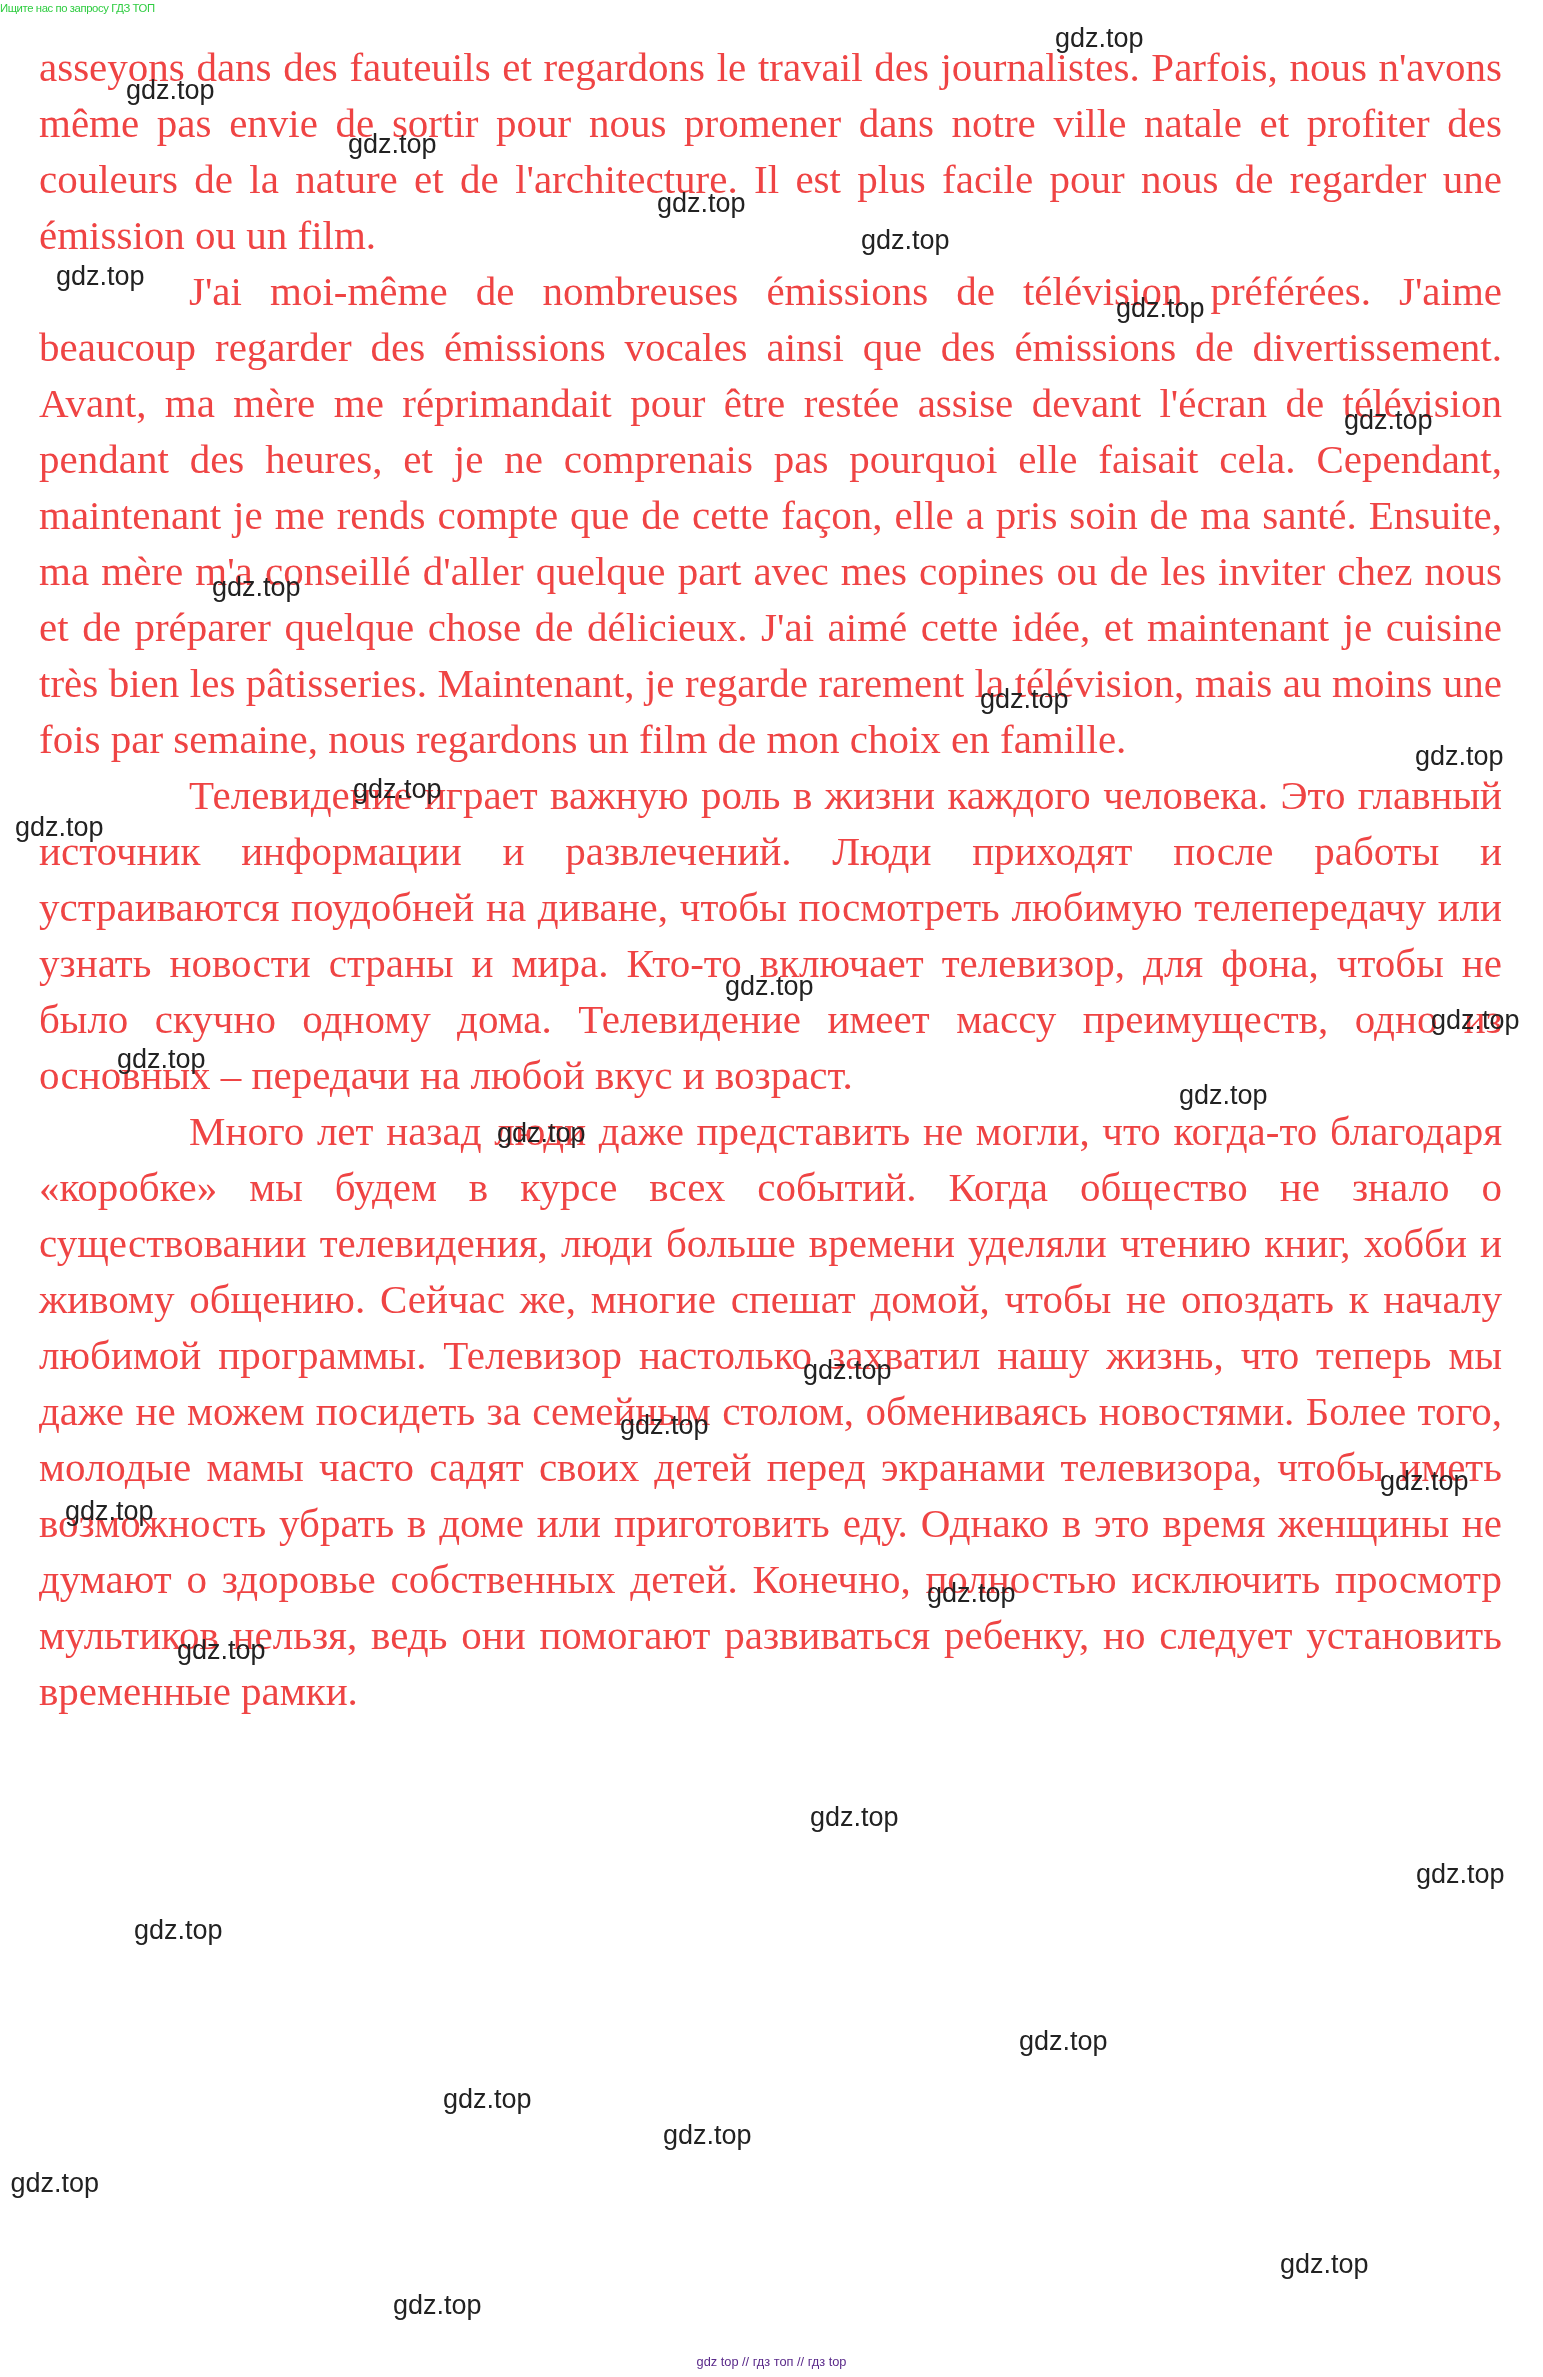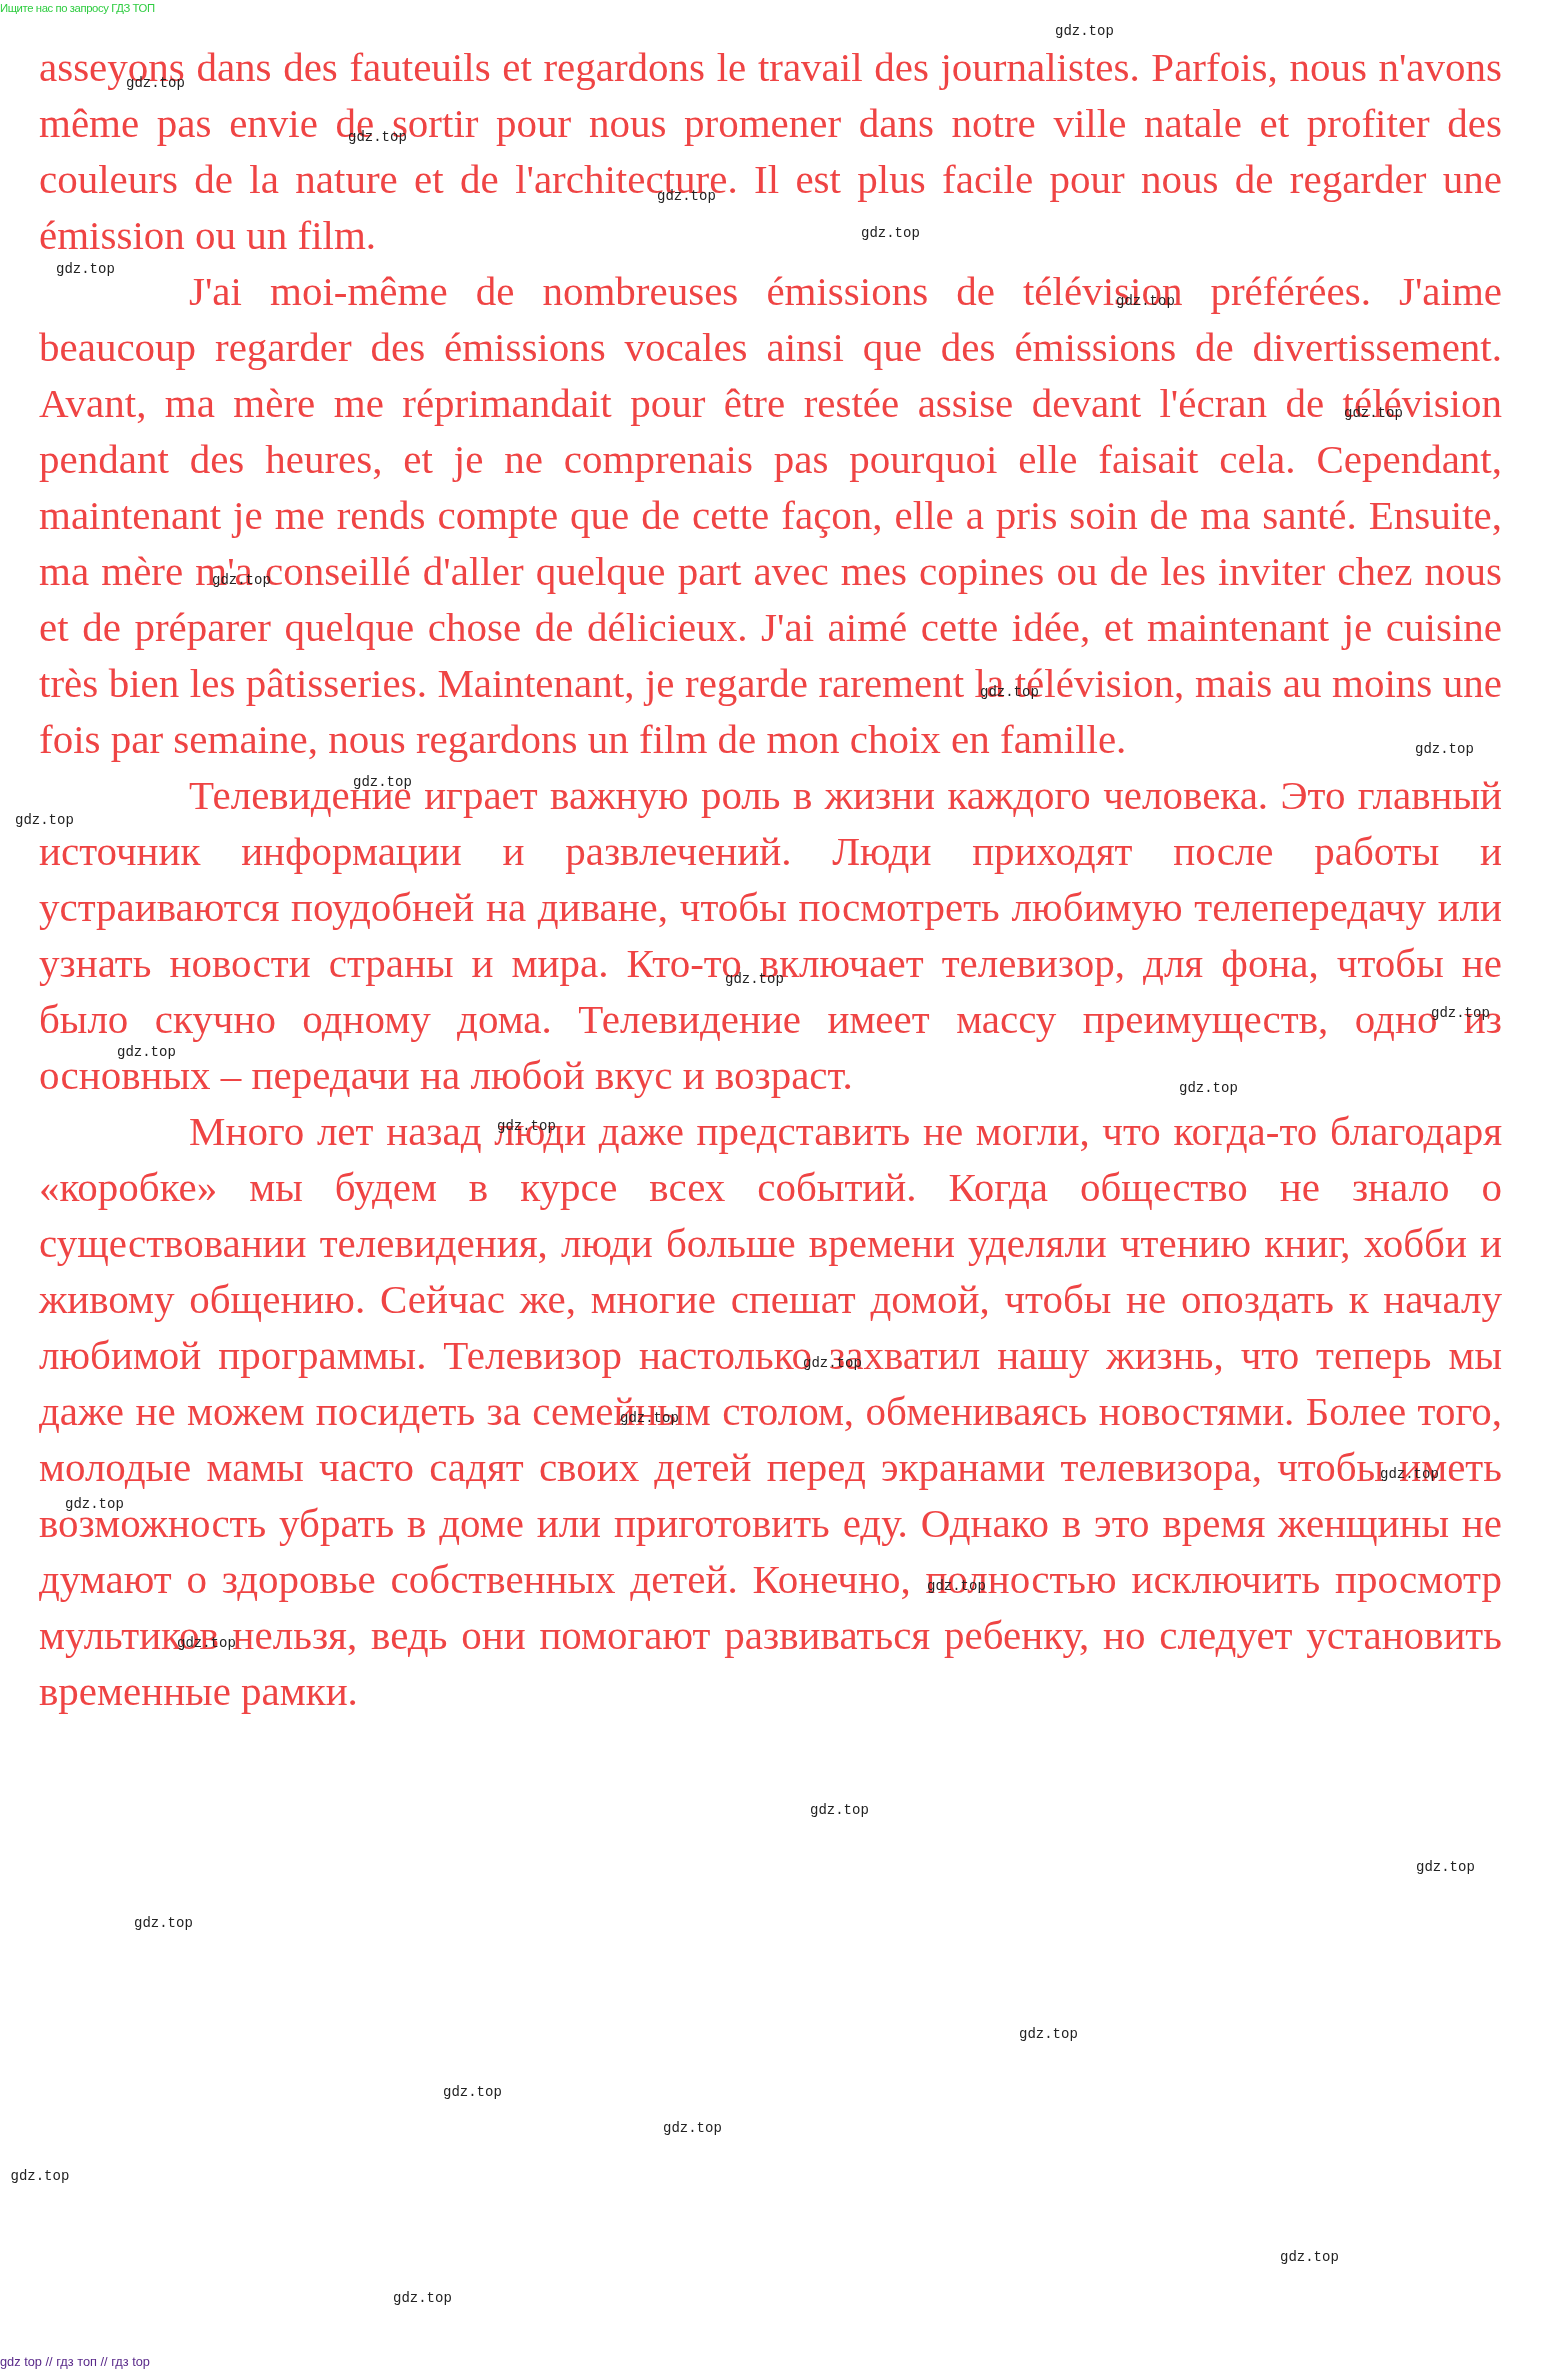--- a/index.html
+++ b/index.html
@@ -13,25 +13,25 @@
     position: absolute; left: 39px; top: 39px; width: 1463px;
     font-family: "Liberation Serif", serif; font-size: 41px; line-height: 56px;
     color: #ef4444; text-align: justify;
   }
   .doc p { margin: 0; text-indent: 0; }
   .doc p.indent { text-indent: 150px; }
   .heading {
     font-weight: bold; padding-left: 150px; margin-top: 44px !important; height: 56px;
   }
   .wm {
-    position: absolute; font-family: Liberation Mono, monospace; font-size: 14px;
+    position: absolute; font-family: Liberation Sans, sans-serif; font-size: 27px;
     color: #222222; white-space: nowrap;
   }
   .footer {
-    position: absolute; left: 0; top: 2354px; width: 1543px; text-align: left;
+    position: absolute; left: 0; top: 2354px; width: 1543px; text-align: center;
     font-family: "Liberation Sans", sans-serif; font-size: 12.8px; color: #5a2a8a;
   }
 </style>
 </head>
 <body>
 
 <div class="top-banner">Ищите нас по запросу ГДЗ ТОП</div>
 
 <div class="doc">
   <p>asseyons dans des fauteuils et regardons le travail des journalistes. Parfois, nous n'avons même pas envie de sortir pour nous promener dans notre ville natale et profiter des couleurs de la nature et de l'architecture. Il est plus facile pour nous de regarder une émission ou un film.</p>

